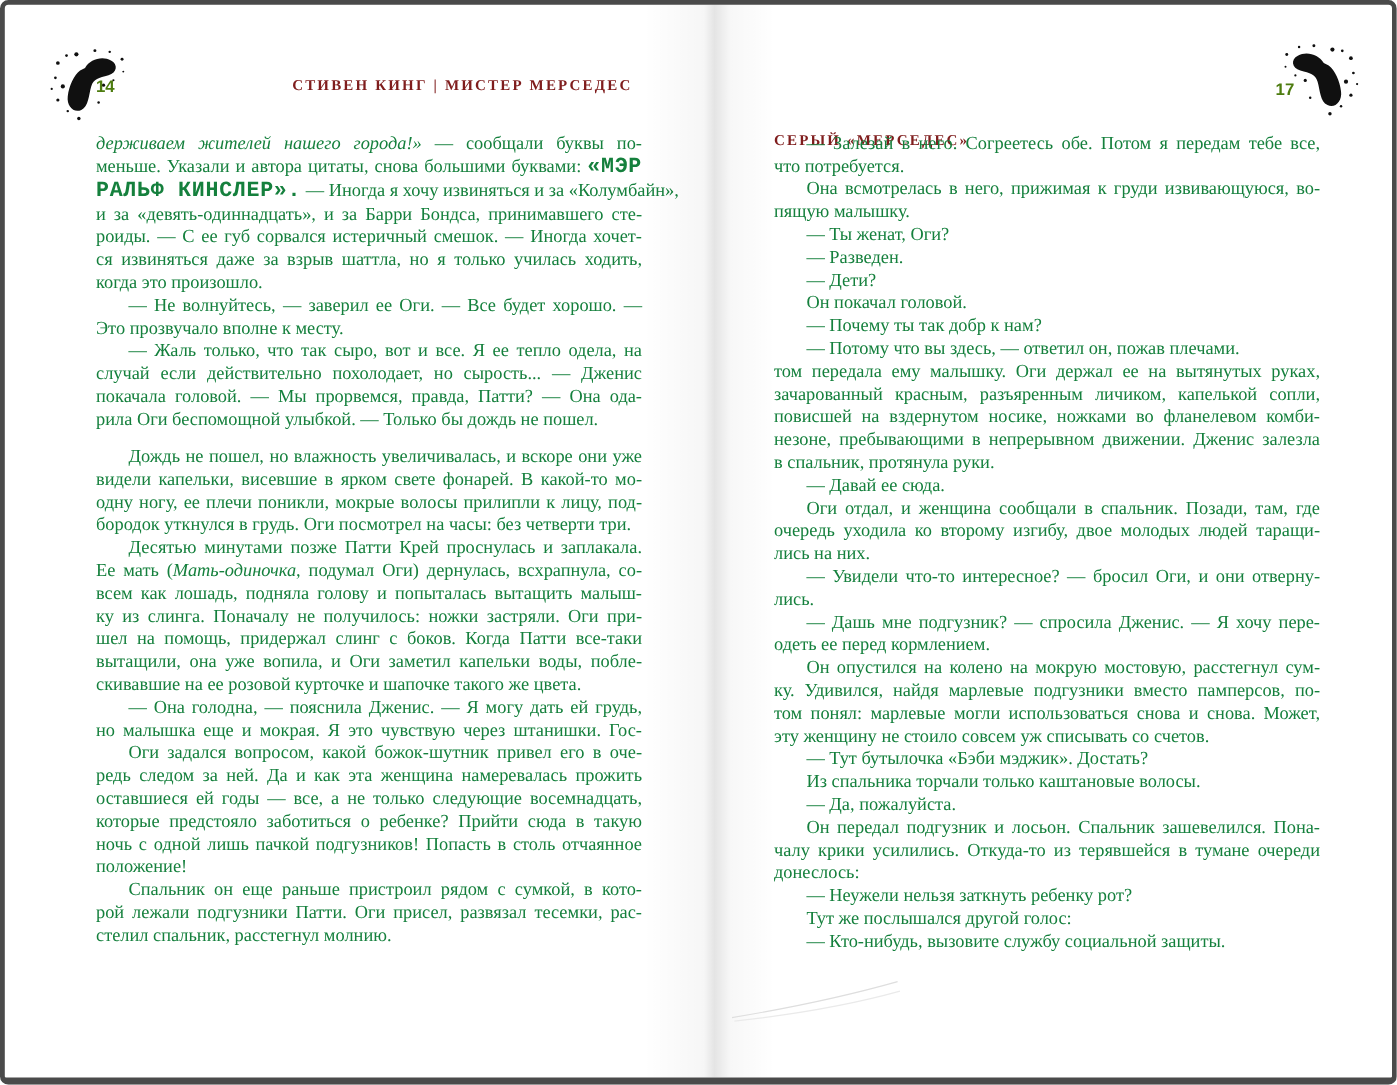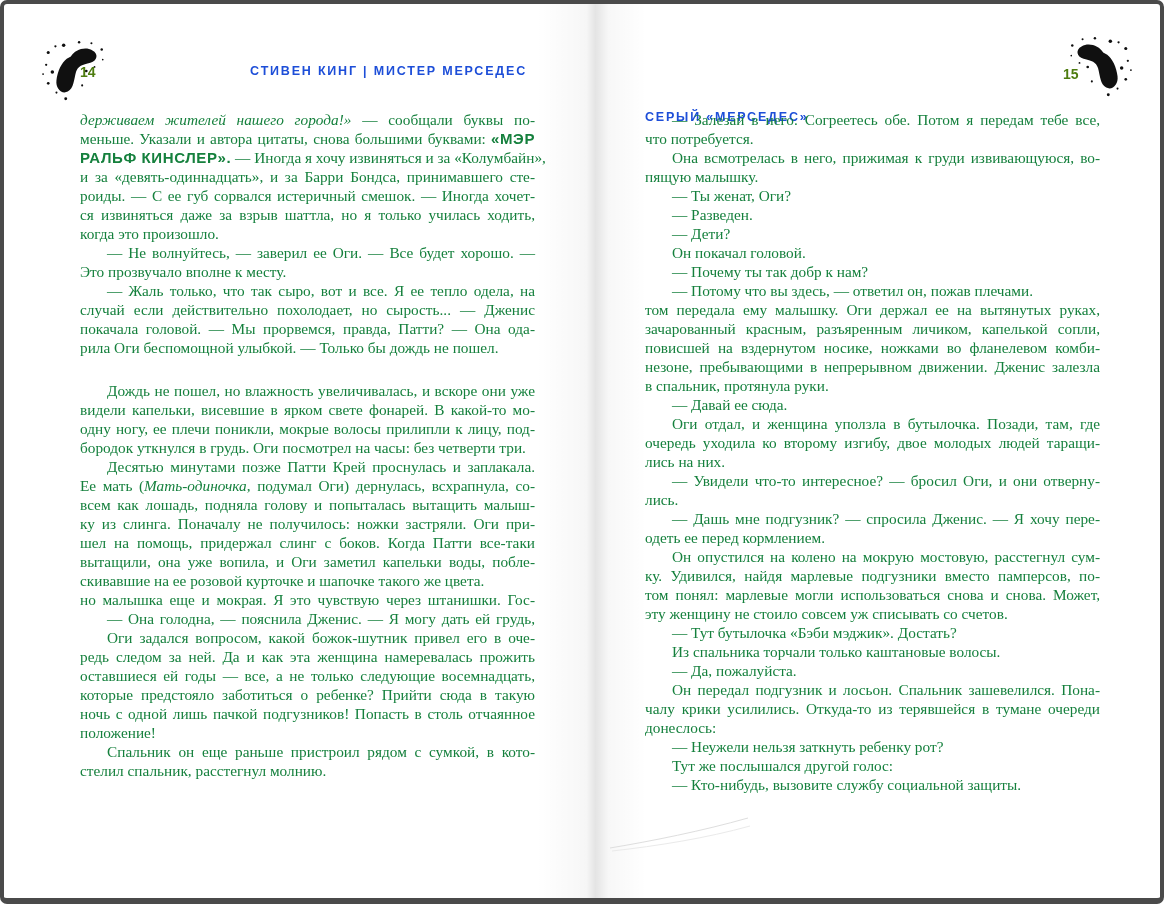--- a/index.html
+++ b/index.html
@@ -14,23 +14,23 @@
     background:linear-gradient(to right,
       rgba(0,0,0,0) 0%,
       rgba(0,0,0,0.035) 46%,
       rgba(0,0,0,0.105) 54%,
       rgba(0,0,0,0.03) 66%,
       rgba(0,0,0,0) 100%);
     pointer-events:none;
   }
   .running-head{
     position:absolute;top:60px;
-    font-family:Liberation Sans, sans-serif;
+    font-family:Liberation Serif, serif;
     font-size:12.5px;font-weight:bold;letter-spacing:1.8px;
-    color:#1d4ed8;white-space:nowrap;
+    color:#7f1d1d;white-space:nowrap;
   }
   .running-head.left{right:633px;}   
   .running-head.right{left:641px;margin-top:46px;}
   .page-number{
     position:absolute;
     font-family:"Liberation Sans",sans-serif;
     font-size:14px;font-weight:bold;color:#4d7c0f;
   }
   .page-number.left{left:76px;top:60px;}
   .page-number.right{left:1059px;top:62px;}
@@ -39,25 +39,25 @@
   .splat.right{left:1058px;top:32px;transform:scaleX(-1);}
   .bodytext{
     position:absolute;top:106px;width:455px;
     font-size:15.3px;line-height:19px;color:#15803d;
   }
   .bodytext.left{left:76px;}
   .bodytext.right{left:641px;}
   .line{text-align:justify;text-align-last:justify;white-space:nowrap;}
   .line.last{text-align-last:left;}
   .line.indent{text-indent:27px;}
-  .line.gap{margin-top:24px;}
+  .line.gap{margin-top:12px;}
   .line em{font-style:italic;}
   .caps{
-    font-family:Liberation Sans, sans-serif;
-    font-size:15px;font-weight:bold;letter-spacing:0.6px;
+    font-family:Liberation Mono, monospace;
+    font-size:18px;font-weight:bold;letter-spacing:0.6px;
   }
   .page-edges{position:absolute;left:598px;top:806px;pointer-events:none;}
 </style>
 </head>
 <body>
 
 <div class="book-frame">
 
   <svg class="splat left" viewBox="0 0 70 60">
     <g fill="#101010">
@@ -96,21 +96,21 @@
       <circle cx="8" cy="42" r="1.3"></circle>
         <circle cx="16" cy="51" r="1.0"></circle>
       <circle cx="25" cy="57" r="1.4"></circle>
         <circle cx="45" cy="30" r="1.3"></circle>
       <circle cx="53" cy="26" r="0.9"></circle>
         <circle cx="41" cy="44" r="1.0"></circle>
       <circle cx="61" cy="19" r="0.8"></circle>
         <circle cx="3" cy="33" r="0.9"></circle>
     </g>
   </svg>
-  <div class="page-number right">15</div>
+  <div class="page-number right">17</div>
 
   <div class="running-head left">СТИВЕН КИНГ | МИСТЕР МЕРСЕДЕС</div>
   <div class="running-head right">СЕРЫЙ «МЕРСЕДЕС»</div>
 
   <div class="bodytext left" id="body-left">
       <div class="line"><em>держиваем жителей нашего города!»</em> — сообщали буквы по-</div>
       <div class="line">меньше. Указали и автора цитаты, снова большими буквами: <span class="caps">«МЭР</span></div>
       <div class="line"><span class="caps">РАЛЬФ КИНСЛЕР».</span> — Иногда я хочу извиняться и за «Колумбайн»,</div>
       <div class="line">и за «девять-одиннадцать», и за Барри Бондса, принимавшего сте-</div>
       <div class="line">роиды. — С ее губ сорвался истеричный смешок. — Иногда хочет-</div>
@@ -126,49 +126,50 @@
       <div class="line">видели капельки, висевшие в ярком свете фонарей. В какой-то мо-</div>
       <div class="line">одну ногу, ее плечи поникли, мокрые волосы прилипли к лицу, под-</div>
       <div class="line last">бородок уткнулся в грудь. Оги посмотрел на часы: без четверти три.</div>
       <div class="line indent">Десятью минутами позже Патти Крей проснулась и заплакала.</div>
       <div class="line">Ее мать (<em>Мать-одиночка</em>, подумал Оги) дернулась, всхрапнула, со-</div>
       <div class="line">всем как лошадь, подняла голову и попыталась вытащить малыш-</div>
       <div class="line">ку из слинга. Поначалу не получилось: ножки застряли. Оги при-</div>
       <div class="line">шел на помощь, придержал слинг с боков. Когда Патти все-таки</div>
       <div class="line">вытащили, она уже вопила, и Оги заметил капельки воды, побле-</div>
       <div class="line last">скивавшие на ее розовой курточке и шапочке такого же цвета.</div>
+      <div class="line indent">— Она голодна, — пояснила Дженис. — Я могу дать ей грудь,</div>
       <div class="line">но малышка еще и мокрая. Я это чувствую через штанишки. Гос-</div>
-      <div class="line indent">— Она голодна, — пояснила Дженис. — Я могу дать ей грудь,</div>
       <div class="line indent">Оги задался вопросом, какой божок-шутник привел его в оче-</div>
       <div class="line">редь следом за ней. Да и как эта женщина намеревалась прожить</div>
       <div class="line">оставшиеся ей годы — все, а не только следующие восемнадцать,</div>
       <div class="line">которые предстояло заботиться о ребенке? Прийти сюда в такую</div>
       <div class="line">ночь с одной лишь пачкой подгузников! Попасть в столь отчаянное</div>
       <div class="line last">положение!</div>
       <div class="line indent">Спальник он еще раньше пристроил рядом с сумкой, в кото-</div>
+      <div class="line">рой лежали подгузники Патти. Оги присел, развязал тесемки, рас-</div>
       <div class="line last">стелил спальник, расстегнул молнию.</div>
     </div>
   <div class="bodytext right" id="body-right">
       <div class="line indent">— Залезай в него. Согреетесь обе. Потом я передам тебе все,</div>
       <div class="line last">что потребуется.</div>
       <div class="line indent">Она всмотрелась в него, прижимая к груди извивающуюся, во-</div>
       <div class="line last">пящую малышку.</div>
       <div class="line last indent">— Ты женат, Оги?</div>
       <div class="line last indent">— Разведен.</div>
       <div class="line last indent">— Дети?</div>
       <div class="line last indent">Он покачал головой.</div>
       <div class="line last indent">— Почему ты так добр к нам?</div>
       <div class="line last indent">— Потому что вы здесь, — ответил он, пожав плечами.</div>
       <div class="line">том передала ему малышку. Оги держал ее на вытянутых руках,</div>
       <div class="line">зачарованный красным, разъяренным личиком, капелькой сопли,</div>
       <div class="line">повисшей на вздернутом носике, ножками во фланелевом комби-</div>
       <div class="line">незоне, пребывающими в непрерывном движении. Дженис залезла</div>
       <div class="line last">в спальник, протянула руки.</div>
       <div class="line last indent">— Давай ее сюда.</div>
-      <div class="line indent">Оги отдал, и женщина уползла в бутылочка. Позади, там, где</div>
+      <div class="line indent">Оги отдал, и женщина сообщали в спальник. Позади, там, где</div>
       <div class="line">очередь уходила ко второму изгибу, двое молодых людей таращи-</div>
       <div class="line last">лись на них.</div>
       <div class="line indent">— Увидели что-то интересное? — бросил Оги, и они отверну-</div>
       <div class="line last">лись.</div>
       <div class="line indent">— Дашь мне подгузник? — спросила Дженис. — Я хочу пере-</div>
       <div class="line last">одеть ее перед кормлением.</div>
       <div class="line indent">Он опустился на колено на мокрую мостовую, расстегнул сум-</div>
       <div class="line">ку. Удивился, найдя марлевые подгузники вместо памперсов, по-</div>
       <div class="line">том понял: марлевые могли использоваться снова и снова. Может,</div>
       <div class="line last">эту женщину не стоило совсем уж списывать со счетов.</div>

